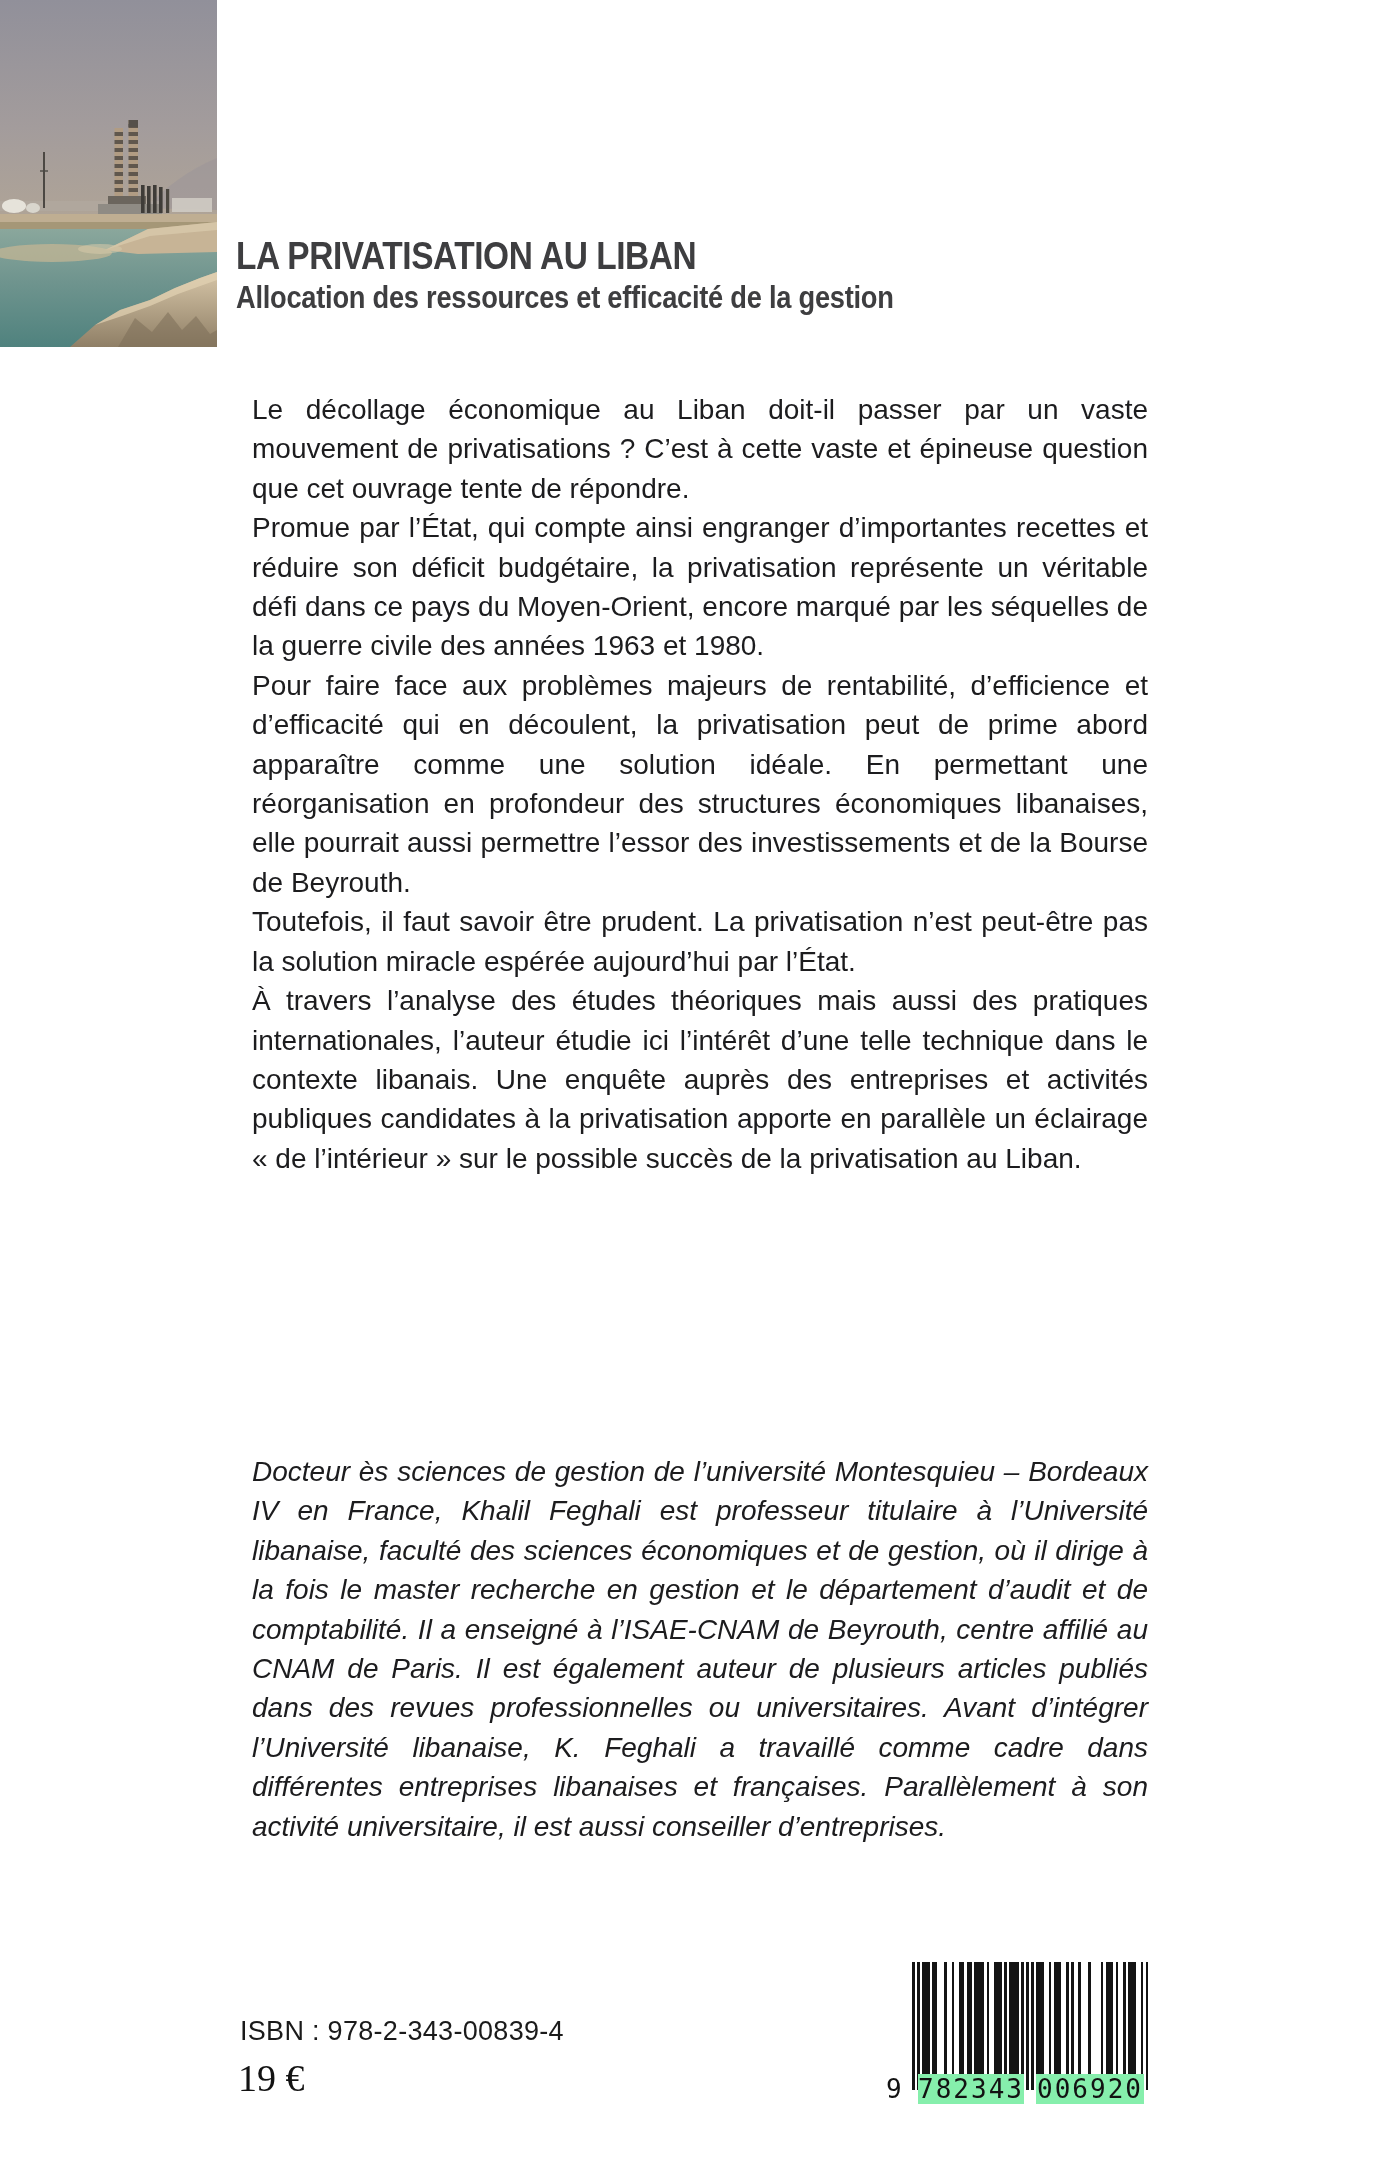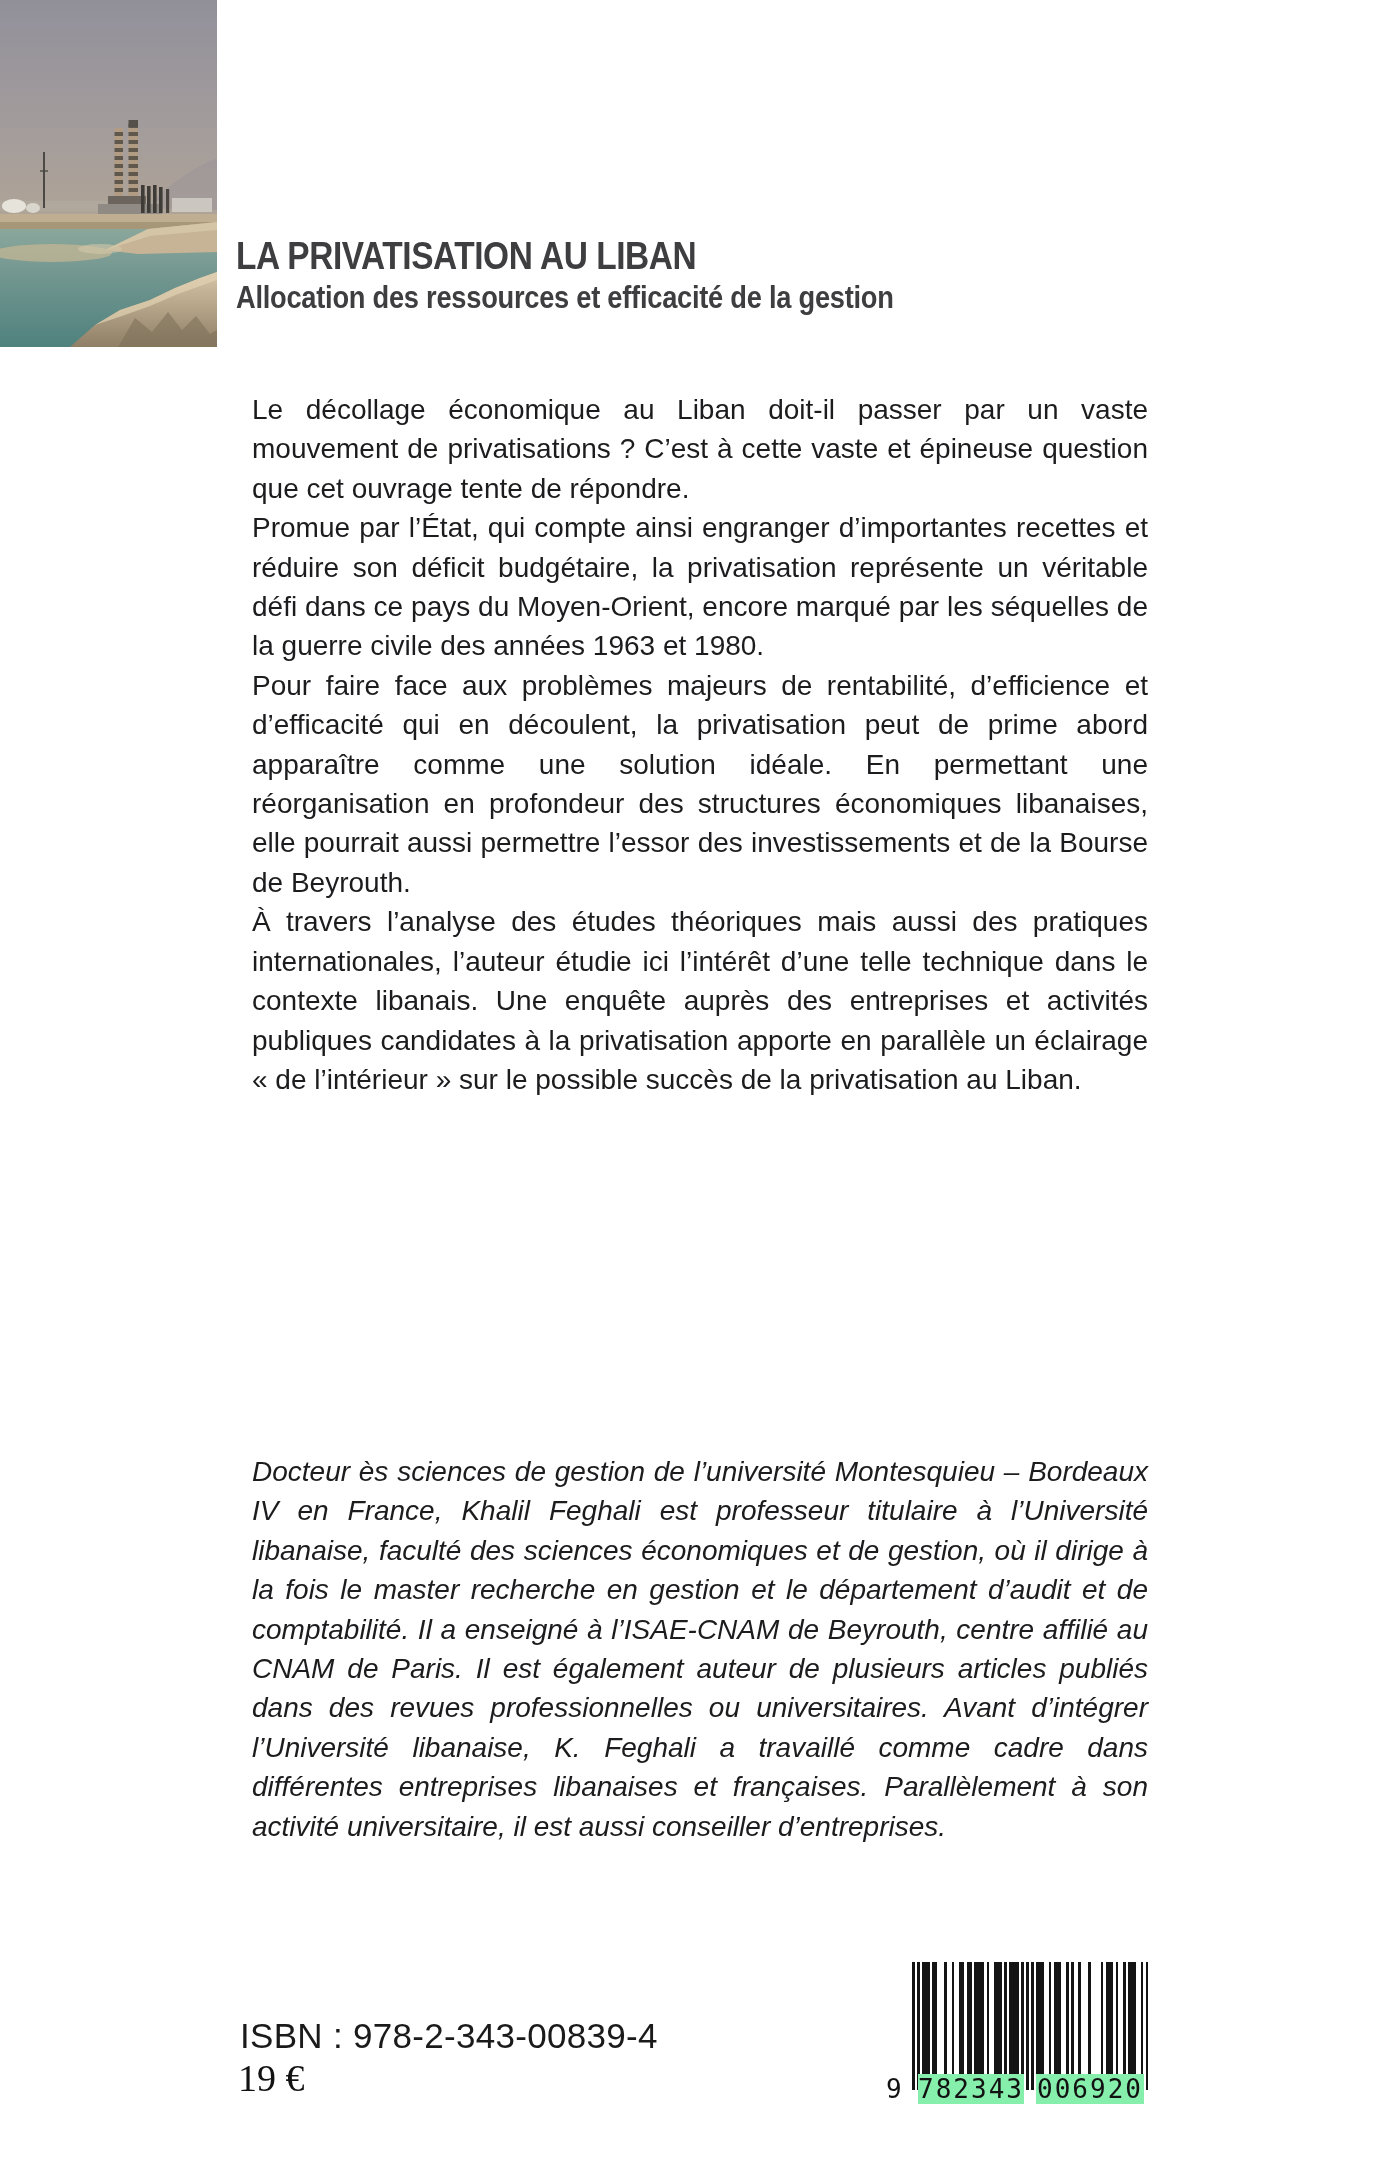--- a/index.html
+++ b/index.html
@@ -38,21 +38,21 @@
   .bio{
     position:absolute;left:252px;top:1452px;width:896px;
     font-size:28px;line-height:39.4px;color:var(--body-color);
     font-style:italic;text-align:justify;
   }
   .bio p{margin:0;}
   .author-name{font-weight:normal;}
   
   .isbn{
     position:absolute;left:240px;top:2016px;
-    font-size:35px;color:#1a1a1a;letter-spacing:0.3px;
+    font-size:27px;color:#1a1a1a;letter-spacing:0.3px;
   }
   .price{
     position:absolute;left:238px;top:2056px;
     font-family:Liberation Serif, serif;font-size:38px;color:var(--price-color);
   }
   
   .barcode{position:absolute;left:912px;top:1962px;width:236px;height:143px;}
   .barcode svg{display:block;width:236px;height:128px;}
   .bc-digit{
     position:absolute;top:112px;height:30px;
@@ -135,20 +135,21 @@
 
 <div class="title-block">
   <h1 class="title">LA PRIVATISATION AU LIBAN</h1>
   <h2 class="subtitle">Allocation des ressources et efficacité de la gestion</h2>
 </div>
 
 <div class="synopsis">
   <p>Le décollage économique au Liban doit-il passer par un vaste mouvement de privatisations ? C’est à cette vaste et épineuse question que cet ouvrage tente de répondre.</p>
   <p>Promue par l’État, qui compte ainsi engranger d’importantes recettes et réduire son déficit budgétaire, la privatisation représente un véritable défi dans ce pays du Moyen-Orient, encore marqué par les séquelles de la guerre civile des années 1963 et 1980.</p>
   <p>Pour faire face aux problèmes majeurs de rentabilité, d’efficience et d’efficacité qui en découlent, la privatisation peut de prime abord apparaître comme une solution idéale. En permettant une réorganisation en profondeur des structures économiques libanaises, elle pourrait aussi permettre l’essor des investissements et de la Bourse de Beyrouth.</p>
+  <p>Toutefois, il faut savoir être prudent. La privatisation n’est peut-être pas la solution miracle espérée aujourd’hui par l’État.</p>
   <p>À travers l’analyse des études théoriques mais aussi des pratiques internationales, l’auteur étudie ici l’intérêt d’une telle technique dans le contexte libanais. Une enquête auprès des entreprises et activités publiques candidates à la privatisation apporte en parallèle un éclairage « de l’intérieur » sur le possible succès de la privatisation au Liban.</p>
 </div>
 
 <div class="bio">
   <p><span>Docteur ès sciences de gestion de l’université Montesquieu – Bordeaux IV en France, </span><span class="author-name">Khalil Feghali</span><span> est professeur titulaire à l’Université libanaise, faculté des sciences économiques et de gestion, où il dirige à la fois le master recherche en gestion et le département d’audit et de comptabilité. Il a enseigné à l’ISAE-CNAM de Beyrouth, centre affilié au CNAM de Paris. Il est également auteur de plusieurs articles publiés dans des revues professionnelles ou universitaires. Avant d’intégrer l’Université libanaise, K. Feghali a travaillé comme cadre dans différentes entreprises libanaises et françaises. Parallèlement à son activité universitaire, il est aussi conseiller d’entreprises.</span></p>
 </div>
 
 <div class="isbn">ISBN : 978-2-343-00839-4</div>
 <div class="price">19 €</div>
 

